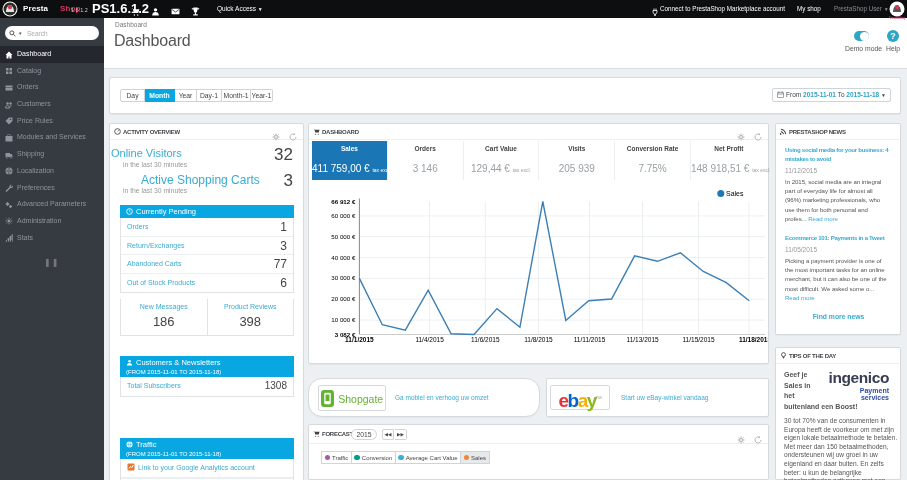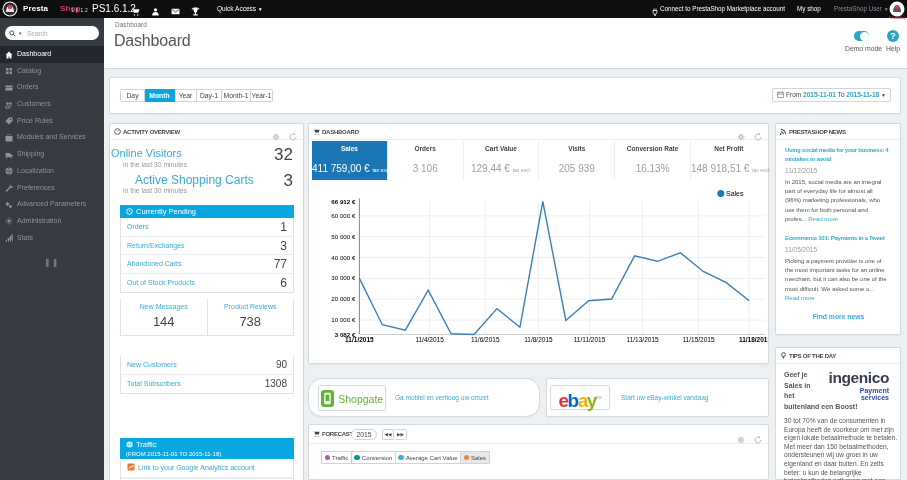--- a/index.html
+++ b/index.html
@@ -42,21 +42,21 @@
   <div class="item" style="left:2px; top:1px;">
     <svg width="16" height="16" viewBox="0 0 16 16">
         <circle cx="8" cy="8" r="7.5" fill="#fff"></circle>
         <circle cx="8" cy="8" r="6.5" fill="#2b2b2b"></circle>
         <path d="M4 11 C4 7 6 4 8 4 C10 4 12 7 12 11 Z" fill="#e8e6e1"></path>
         <circle cx="8" cy="6" r="2.2" fill="#d43d5e"></circle>
       </svg>
   </div>
   <div class="item" style="left:23px; font-size:8px; font-weight:bold; letter-spacing:0.1px;">Presta<span style="color:#d8375f;padding-left:12px;">Shop</span></div>
   <div class="item" style="left:71px; font-size:5.5px; color:#ccc; top:1px;">1.6.1.2</div>
-  <div class="item" style="left:92px; font-size:10px;">PS1.6.1.2</div>
+  <div class="item" style="left:92px; font-size:13px;font-weight:bold;">PS1.6.1.2</div>
   <div class="item" style="left:131px; top:5px;"><svg width="9" height="9" viewBox="0 0 16 16" fill="#fff">
         <path d="M1 2h2l2 8h8l2-6H4.5M6 13a1.2 1.2 0 1 0 0 2.4 1.2 1.2 0 0 0 0-2.4zm6 0a1.2 1.2 0 1 0 0 2.4 1.2 1.2 0 0 0 0-2.4z"></path>
       </svg></div>
   <div class="item" style="left:151px; top:5px;"><svg width="9" height="9" viewBox="0 0 16 16" fill="#fff">
         <circle cx="8" cy="5" r="3"></circle>
         <path d="M2 15c0-4 3-6 6-6s6 2 6 6z"></path>
       </svg></div>
   <div class="item" style="left:171px; top:5px;"><svg width="9" height="9" viewBox="0 0 16 16" fill="#fff">
         <rect x="1" y="3" width="14" height="10" rx="1"></rect>
         <path d="M1 4l7 5 7-5" stroke="#0d0e10" stroke-width="1.2" fill="none"></path>
@@ -183,53 +183,56 @@
         <path d="M8 1v3M8 12v3M1 8h3M12 8h3M3 3l2.2 2.2M10.8 10.8L13 13M13 3l-2.2 2.2M5.2 10.8L3 13" stroke="#b0b6ba" stroke-width="2"></path>
       </svg>
     <svg width="8" height="8" viewBox="0 0 16 16" style="margin-left:5px;">
         <path d="M14 8a6 6 0 1 1-2-4.5" fill="none" stroke="#b0b6ba" stroke-width="2"></path>
         <path d="M12 0v4h-4z" fill="#b0b6ba"></path>
       </svg>
   </div>
   <div class="link" style="position:absolute; left:1px; top:23px; font-size:11px;">Online Visitors</div>
   <div style="position:absolute; right:10px; top:21px; font-size:17px; color:#444;">32</div>
   <div style="position:absolute; left:13px; top:37px; font-size:6.8px; color:#999;">in the last 30 minutes</div>
-  <div class="link" style="position:absolute; left:25px; top:49px; font-size:12px;">Active Shopping Carts</div>
+  <div class="link" style="position:absolute; left:31px; top:49px; font-size:12px;">Active Shopping Carts</div>
   <div style="position:absolute; right:10px; top:47px; font-size:17px; color:#444;">3</div>
   <div style="position:absolute; left:13px; top:63px; font-size:6.8px; color:#999;">in the last 30 minutes</div>
 
   <div style="position:absolute; left:10px; top:81px; width:174px;">
     <div class="bluehead"><svg width="7" height="7" viewBox="0 0 16 16" style="vertical-align:-1px; margin-right:3px;">
           <circle cx="8" cy="8" r="6.5" fill="none" stroke="#fff" stroke-width="2"></circle>
           <path d="M8 8L8 4M8 8l2.5 1.5" stroke="#fff" stroke-width="1.5"></path>
         </svg>Currently Pending</div>
     <div class="rows">
       <div class="prow"><span class="link">Orders</span><span class="num" style="font-size:12px;">1</span></div>
       <div class="prow"><span class="link">Return/Exchanges</span><span class="num" style="font-size:12px;">3</span></div>
       <div class="prow"><span class="link">Abandoned Carts</span><span class="num" style="font-size:12px;">77</span></div>
       <div class="prow"><span class="link">Out of Stock Products</span><span class="num" style="font-size:12px;">6</span></div>
     </div>
   </div>
 
   <div style="position:absolute; left:10px; top:175px; width:174px;">
     <div style="display:flex; border:1px solid #dfe3e6; border-top:none;">
       <div style="flex:1; text-align:center; border-right:1px solid #dfe3e6; padding:4px 0 6px;">
         <div class="link" style="font-size:7px;">New Messages</div>
-        <div style="font-size:13px; color:#444; margin-top:4px;">144</div>
+        <div style="font-size:13px; color:#444; margin-top:4px;">186</div>
       </div>
       <div style="flex:1; text-align:center; padding:4px 0 6px;">
         <div class="link" style="font-size:7px;">Product Reviews</div>
-        <div style="font-size:13px; color:#444; margin-top:4px;">738</div>
+        <div style="font-size:13px; color:#444; margin-top:4px;">398</div>
       </div>
     </div>
   </div>
 
   <div style="position:absolute; left:10px; top:232px; width:174px;">
+    <div class="bluehead" style="padding-bottom:1px;"><svg width="7" height="7" viewBox="0 0 16 16" fill="#fff" style="vertical-align:-1px; margin-right:3px;">
+          <circle cx="8" cy="5" r="3"></circle>
+          <path d="M2 15c0-4 3-6 6-6s6 2 6 6z"></path>
+        </svg>Customers &amp; Newsletters<br><span style="font-size:6px;">(FROM 2015-11-01 TO 2015-11-18)</span></div>
     <div class="rows">
-      <div class="prow"><span class="link">New Customers</span><span class="num" style="font-size:10px;">90</span></div>
       <div class="prow"><span class="link">Total Subscribers</span><span class="num" style="font-size:10px;">1308</span></div>
     </div>
   </div>
 
   <div style="position:absolute; left:10px; top:314px; width:174px;">
     <div class="bluehead" style="padding-bottom:1px;"><svg width="7" height="7" viewBox="0 0 16 16" style="vertical-align:-1px; margin-right:3px;">
           <circle cx="8" cy="8" r="7" fill="#fff"></circle>
           <path d="M1 8h14M8 1c3 3 3 11 0 14M8 1c-3 3-3 11 0 14" stroke="#08a7e2" stroke-width="1" fill="none"></path>
         </svg>Traffic<br><span style="font-size:6px;">(FROM 2015-11-01 TO 2015-11-18)</span></div>
     <div class="rows">
@@ -256,33 +259,33 @@
         <path d="M12 0v4h-4z" fill="#b0b6ba"></path>
       </svg>
   </div>
   <div style="position:absolute; left:3px; top:17px; width:455px; height:39px;">
     <div class="kpi active">
         <div class="lab">Sales</div>
         <div class="val" style="font-size:10px;">411 759,00 € <span class="small">tax excl.</span></div>
       </div>
     <div class="kpi">
         <div class="lab">Orders</div>
-        <div class="val">3 106</div>
+        <div class="val">3 146</div>
       </div>
     <div class="kpi">
         <div class="lab">Cart Value</div>
         <div class="val">129,44 € <span class="small">tax excl.</span></div>
       </div>
     <div class="kpi">
         <div class="lab">Visits</div>
         <div class="val">205 939</div>
       </div>
     <div class="kpi">
         <div class="lab">Conversion Rate</div>
-        <div class="val">16.13%</div>
+        <div class="val">7.75%</div>
       </div>
     <div class="kpi" style="border-right:none;">
         <div class="lab">Net Profit</div>
         <div class="val">148 918,51 € <span class="small">tax excl.</span></div>
       </div>
   </div>
 
   <svg id="chart" style="position:absolute; left:0; top:60px;" width="459" height="179" viewBox="0 0 459 179">
     <line x1="50.4" y1="136.1" x2="456" y2="136.1" stroke="#eceff1" stroke-width="1"></line>
     <line x1="50.4" y1="115.2" x2="456" y2="115.2" stroke="#eceff1" stroke-width="1"></line>

